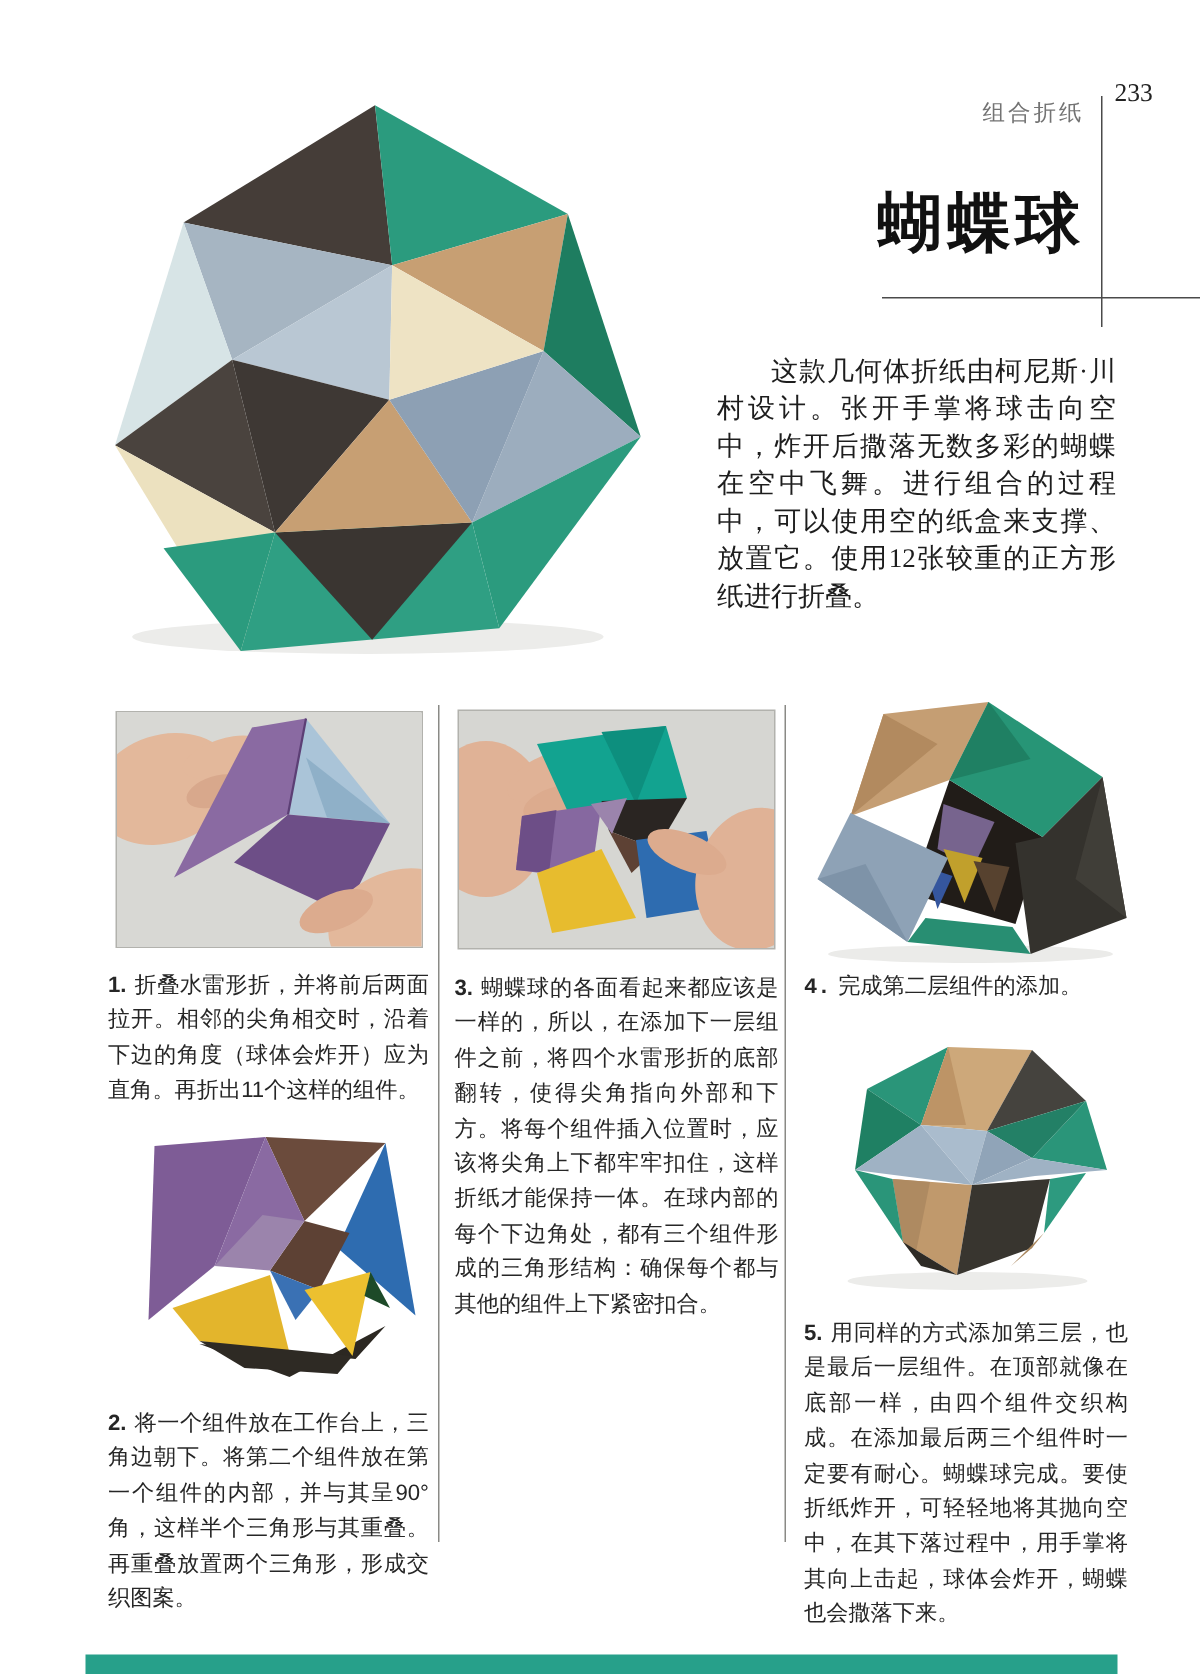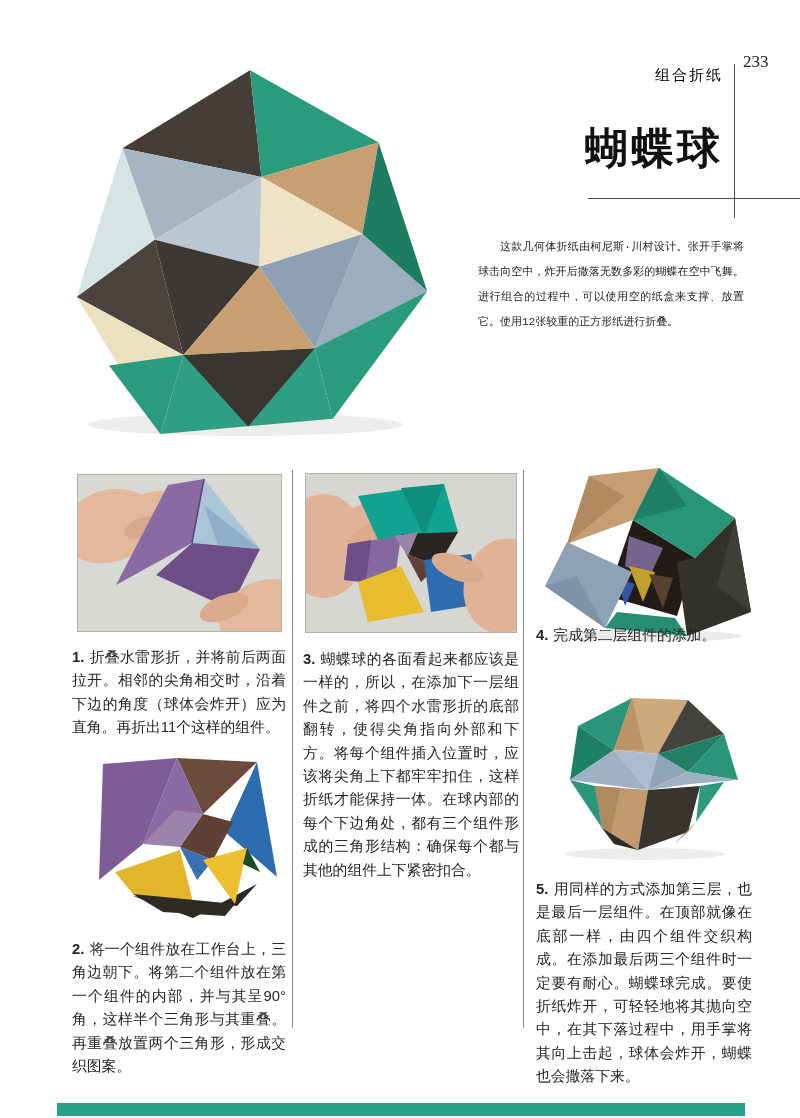--- a/index.html
+++ b/index.html
@@ -1,29 +1,29 @@
 <!DOCTYPE html>
 <html><head>
 <meta charset="utf-8">
 <style>
   html,body{margin:0;padding:0;background:#fff;}
   #page{position:relative;width:800px;height:1118px;background:#ffffff;overflow:hidden;
         font-family:"Liberation Sans",sans-serif;color:#1c1c1c;}
   .abs{position:absolute;}
   
   .section-label{top:66px;right:77px;font-family:"Liberation Serif",serif;font-size:15px;
-                 letter-spacing:2px;color:#000000;}
+                 letter-spacing:2px;color:#737373;}
   .page-num{top:52px;left:743px;font-family:"Liberation Serif",serif;font-size:17px;color:#222;}
   .vline-header{left:734px;top:64px;width:1px;height:154px;background:#4a4a4a;}
   .hrule{left:588px;top:198px;width:212px;height:1px;background:#4a4a4a;}
   .page-title{top:130px;right:77px;font-family:Liberation Mono, monospace;font-weight:700;
               font-size:43px;letter-spacing:3px;color:#111;line-height:1;}
   
-  .intro{left:478px;top:235px;width:266px;font-family:Liberation Mono, monospace;
-         font-size:11px;line-height:25px;text-align:justify;text-indent:2em;color:#1d1d1d;}
+  .intro{left:478px;top:235px;width:266px;font-family:Liberation Serif, serif;
+         font-size:18px;line-height:25px;text-align:justify;text-indent:2em;color:#1d1d1d;}
   
   .photo{display:block;}
   .framed{border:1px solid #b2b2ad;}
   
   .col-divider{width:1px;background:#8a8a86;top:470px;height:558px;}
   
   .step{font-size:14.8px;line-height:23.4px;text-align:justify;color:#262626;}
   .step-num{font-weight:700;margin-right:5px;}
   
   .footer-bar{left:57px;top:1103px;width:688px;height:13px;background:#27a08a;}
@@ -146,21 +146,21 @@
     <polygon points="52,10 88,30 30,78" fill="#b28a5f"></polygon>
     <polygon points="122,2 198,52 158,92 96,54" fill="#279576"></polygon>
     <polygon points="122,2 150,40 96,54" fill="#1f8063"></polygon>
     <polygon points="198,52 214,146 150,170 140,96 158,92" fill="#34322d"></polygon>
     <polygon points="198,52 214,146 180,120" fill="#403e38"></polygon>
     <polygon points="30,76 95,106 68,162 8,120" fill="#8ea2b6"></polygon>
     <polygon points="8,120 68,162 40,110" fill="#7e93a8"></polygon>
     <polygon points="68,162 150,170 138,152 80,146" fill="#288e72"></polygon>
   </svg>
 
-  <div class="abs step" style="left:536px;top:624px;width:214px;">
+  <div class="abs step" style="left:536px;top:648px;width:214px;font-family:Liberation Mono, monospace;">
     <span class="step-num">4.</span><span>完成第二层组件的添加。</span>
   </div>
 
   <svg class="abs photo" style="left:540px;top:692px;width:220px;height:172px;" viewBox="0 0 220 172">
     <rect width="220" height="172" fill="#ffffff"></rect>
     <ellipse cx="105" cy="162" rx="80" ry="6" fill="#ececea"></ellipse>
     <polygon points="38,34 92,6 74,58" fill="#2a9579"></polygon>
     <polygon points="92,6 148,8 118,62 74,58" fill="#cda87a"></polygon>
     <polygon points="92,6 104,58 74,58" fill="#bd9466"></polygon>
     <polygon points="148,8 184,42 118,62" fill="#45433e"></polygon>

